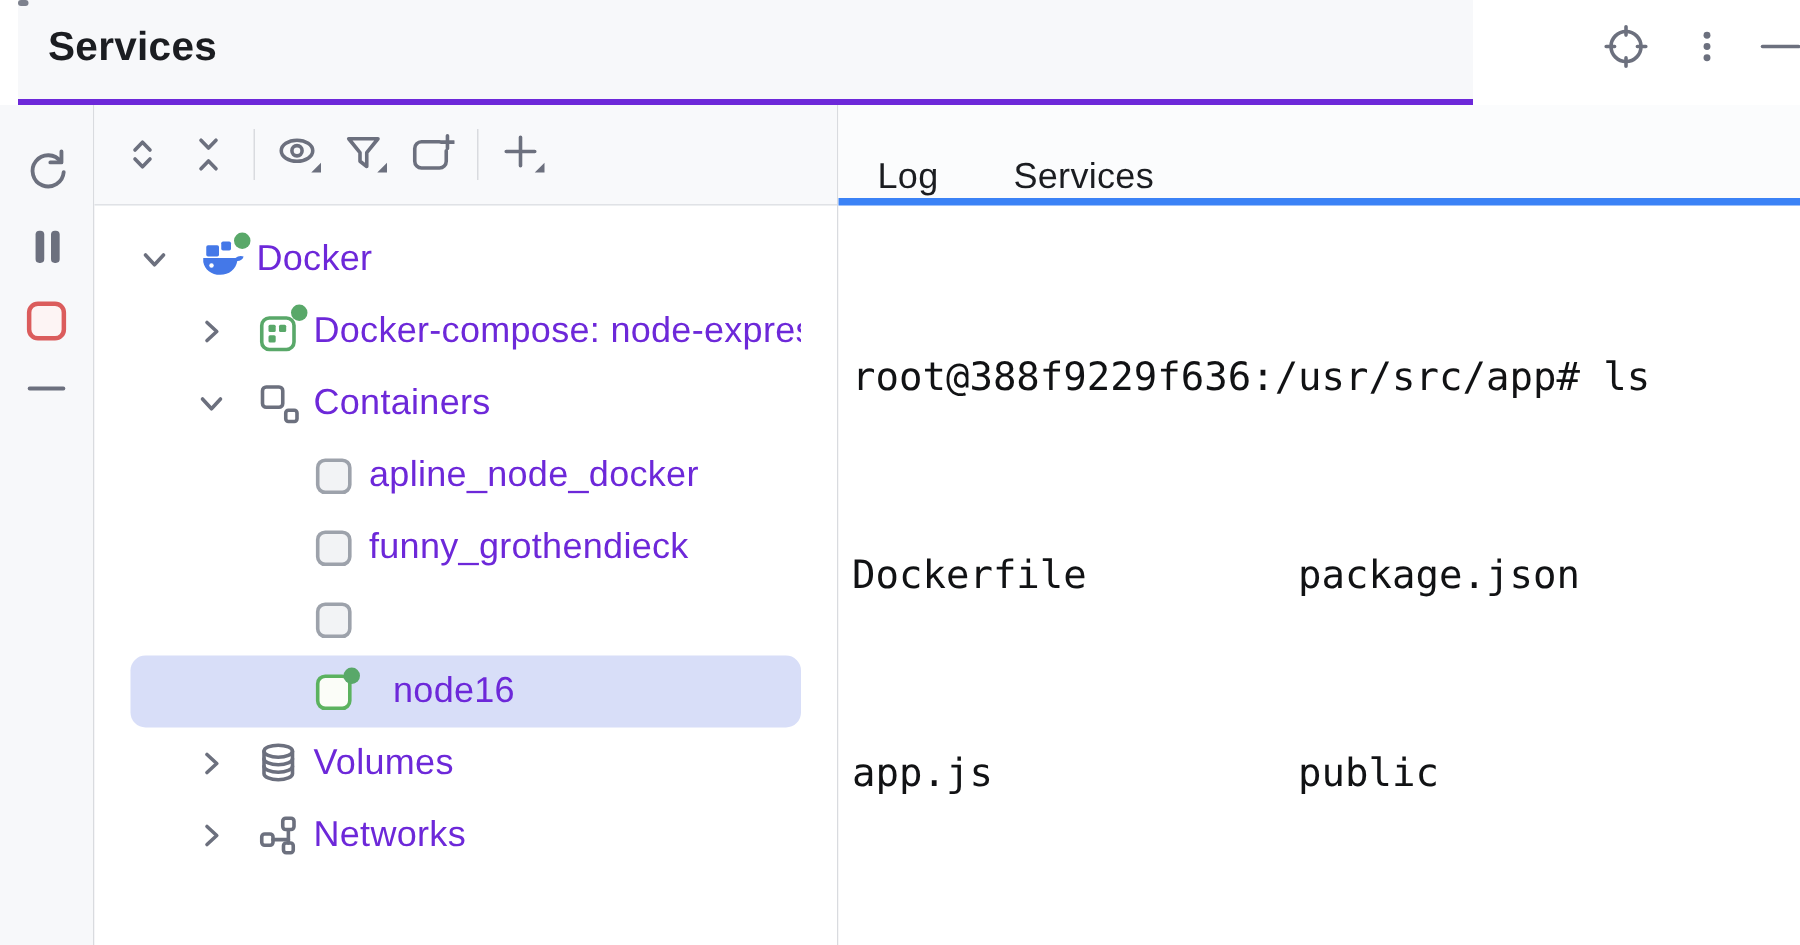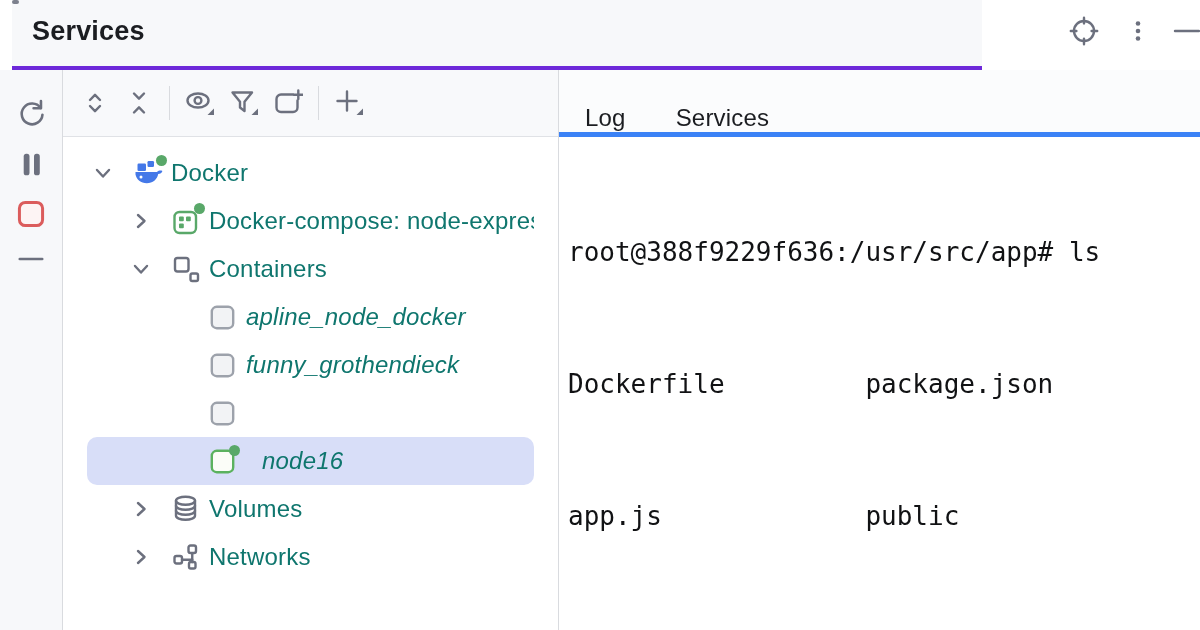--- a/index.html
+++ b/index.html
@@ -39,26 +39,26 @@
     height:67px; background:#F8F9FB; border-bottom:1px solid #E0E2E6;
     display:flex; align-items:center; padding-left:10px;
   }
   .tbtn { width:44px; height:44px; display:flex; align-items:center; justify-content:center; cursor:pointer; border-radius:6px; }
   .tsep { width:1px; height:34px; background:#D9DBDF; margin:0 8px; }
 
   .tree { padding-top:12px; }
   .trow {
     height:48px; margin:0 24px; display:flex; align-items:center;
     border-radius:10px; cursor:pointer; overflow:hidden; white-space:nowrap;
-    font-size:24px; letter-spacing:.2px; color:#0f766e;
+    font-size:24px; letter-spacing:.2px; color:#6d28d9;
   }
   .trow.selected { background:#D8DEF8;gap:16px; }
   .lvl0 { padding-left:3px; }
   .lvl1 { padding-left:41px; }
-  .lvl2 { padding-left:122px;font-style:italic; }
+  .lvl2 { padding-left:122px; }
   .chev { width:26px; height:26px; display:flex; align-items:center; justify-content:center; flex:none; }
   .nicon { width:30px; height:30px; margin-left:17px; flex:none; position:relative; }
   .lvl2 .nicon { width:27px; height:27px; margin-left:0; }
   .nlabel { margin-left:8px; }
   .lvl2 .nlabel { margin-left:10px; }
   .runbadge {
     position:absolute; top:-3px; right:-4px; width:11px; height:11px;
     border-radius:50%; background:#59A869;
   }
 

